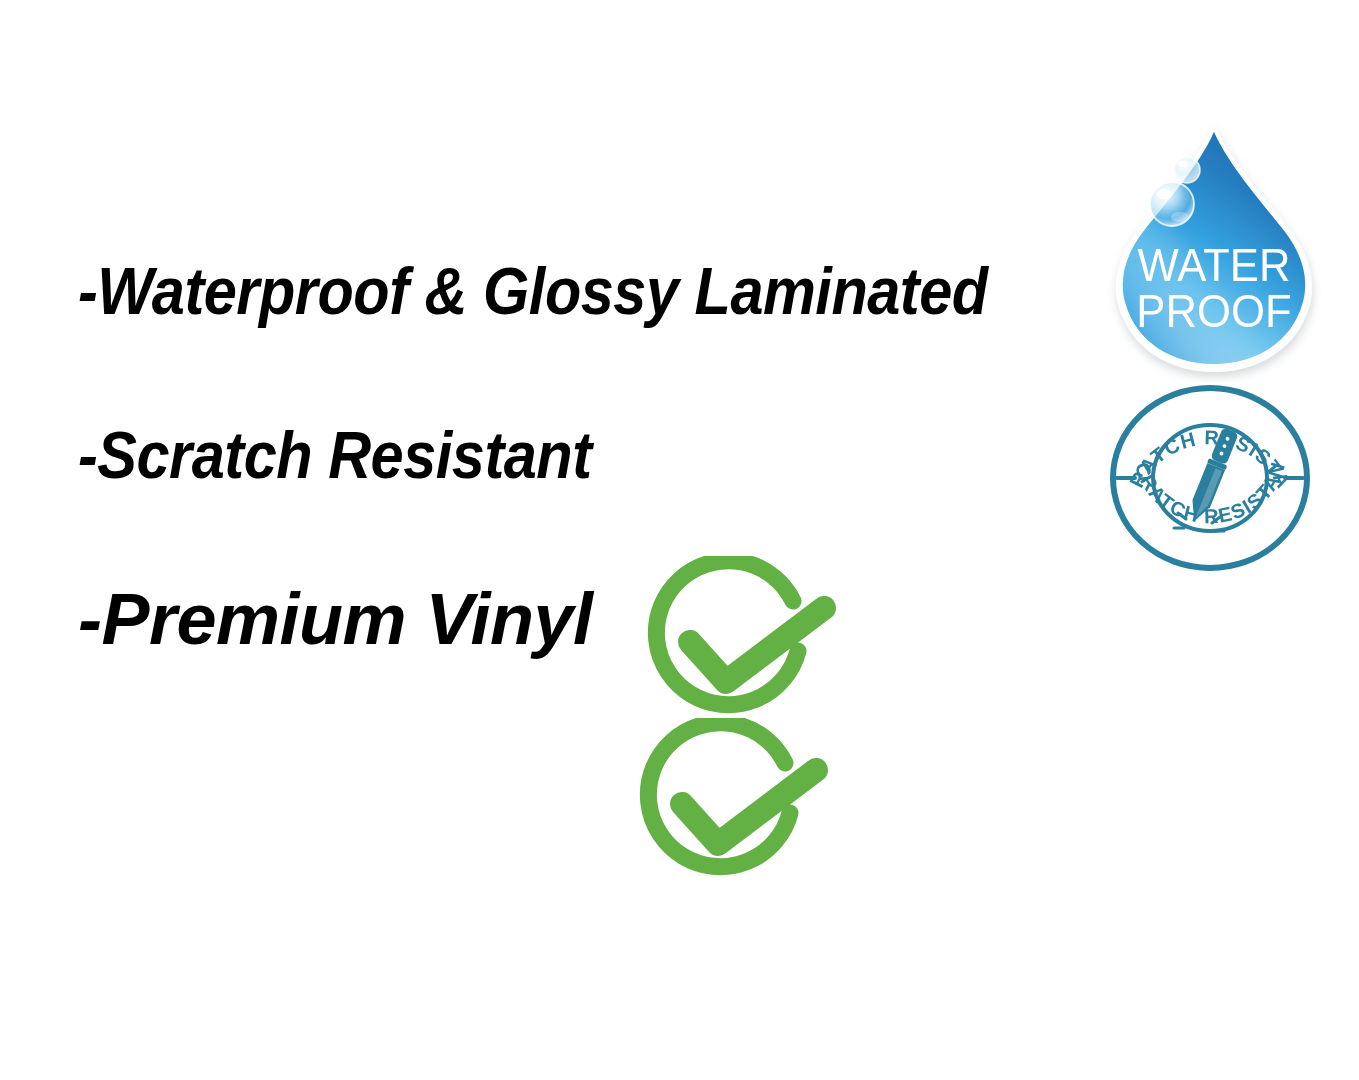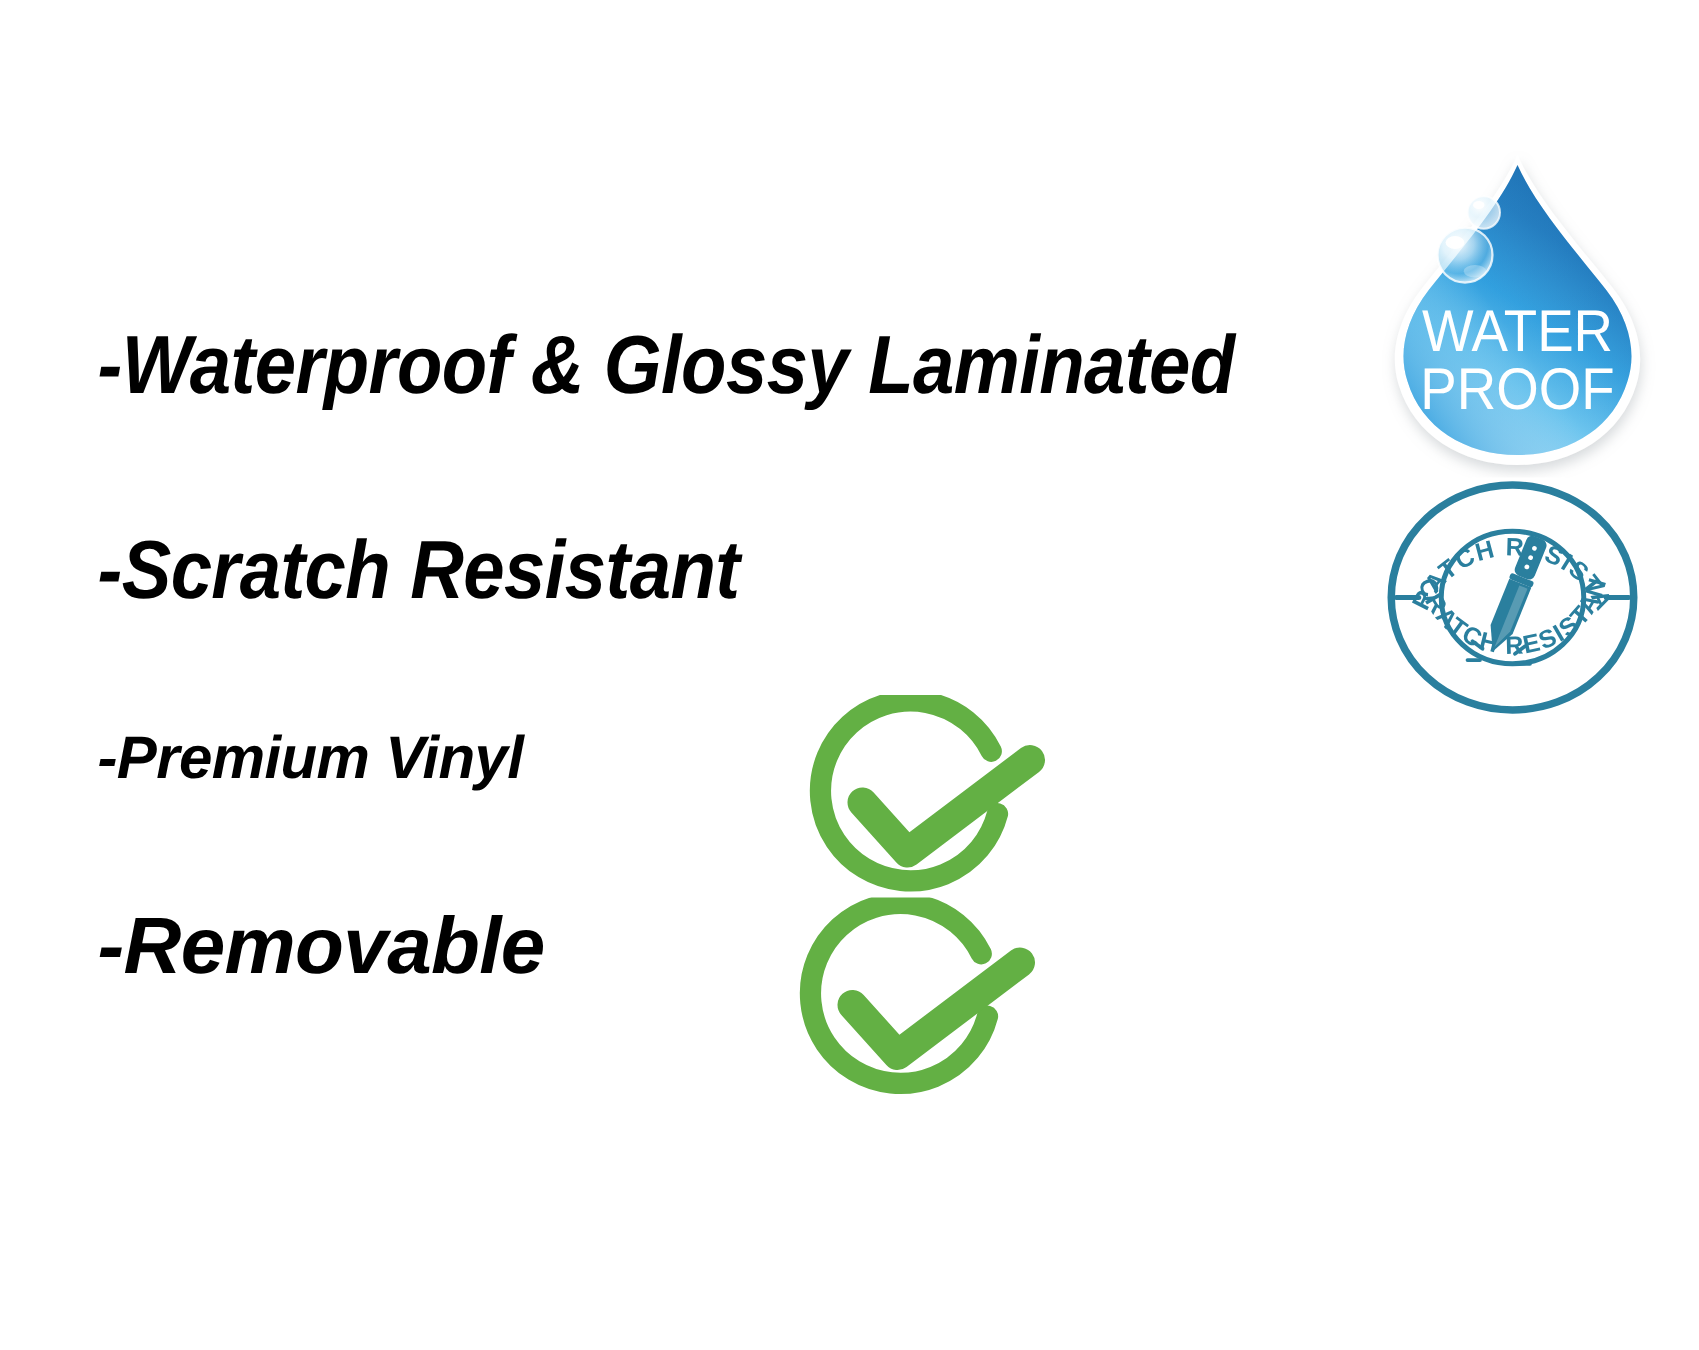--- a/index.html
+++ b/index.html
@@ -40,21 +40,21 @@
     white-space: nowrap;
     line-height: 1.0;
   }
   .feature-line.condensed {
     font-family: "Liberation Sans Narrow", "Liberation Sans", sans-serif;
     transform: scaleX(0.90);
     transform-origin: left center;
   }
   .f-0 { font-size: 66px; margin-bottom: 98px; }
   .f-1 { font-size: 66px; margin-bottom: 95px; }
-  .f-2 { font-size: 48px; margin-bottom: 93px; }
+  .f-2 { font-size: 72px; margin-bottom: 93px; }
   .f-3 { font-size: 64px; }
 
   
   .check-icon {
     position: absolute;
   }
   #check-1 { left: 638px; top: 556px; width: 200px; height: 160px; }
   #check-2 { left: 630px; top: 718px; width: 200px; height: 160px; }
 
   
@@ -77,21 +77,20 @@
 </style>
 </head>
 <body>
 
 <div id="canvas">
 
   <div class="feature-list">
     <div class="feature-line condensed f-0">-Waterproof &amp; Glossy Laminated</div>
     <div class="feature-line condensed f-1">-Scratch Resistant</div>
     <div class="feature-line f-2">-Premium Vinyl</div>
-    <div class="feature-line f-3">-Removable</div>
   </div>
 
   <div class="check-icon" id="check-1">
     <svg viewBox="0 0 200 160" width="200" height="160" xmlns="http://www.w3.org/2000/svg">
 
       <path d="M 155 45
                A 72 72 0 1 0 160 95" fill="none" stroke="#63b044" stroke-width="17" stroke-linecap="round"></path>
 
       <path d="M 52 86 L 88 126 L 186 52" fill="none" stroke="#63b044" stroke-width="24" stroke-linecap="round" stroke-linejoin="round"></path>
     </svg>

